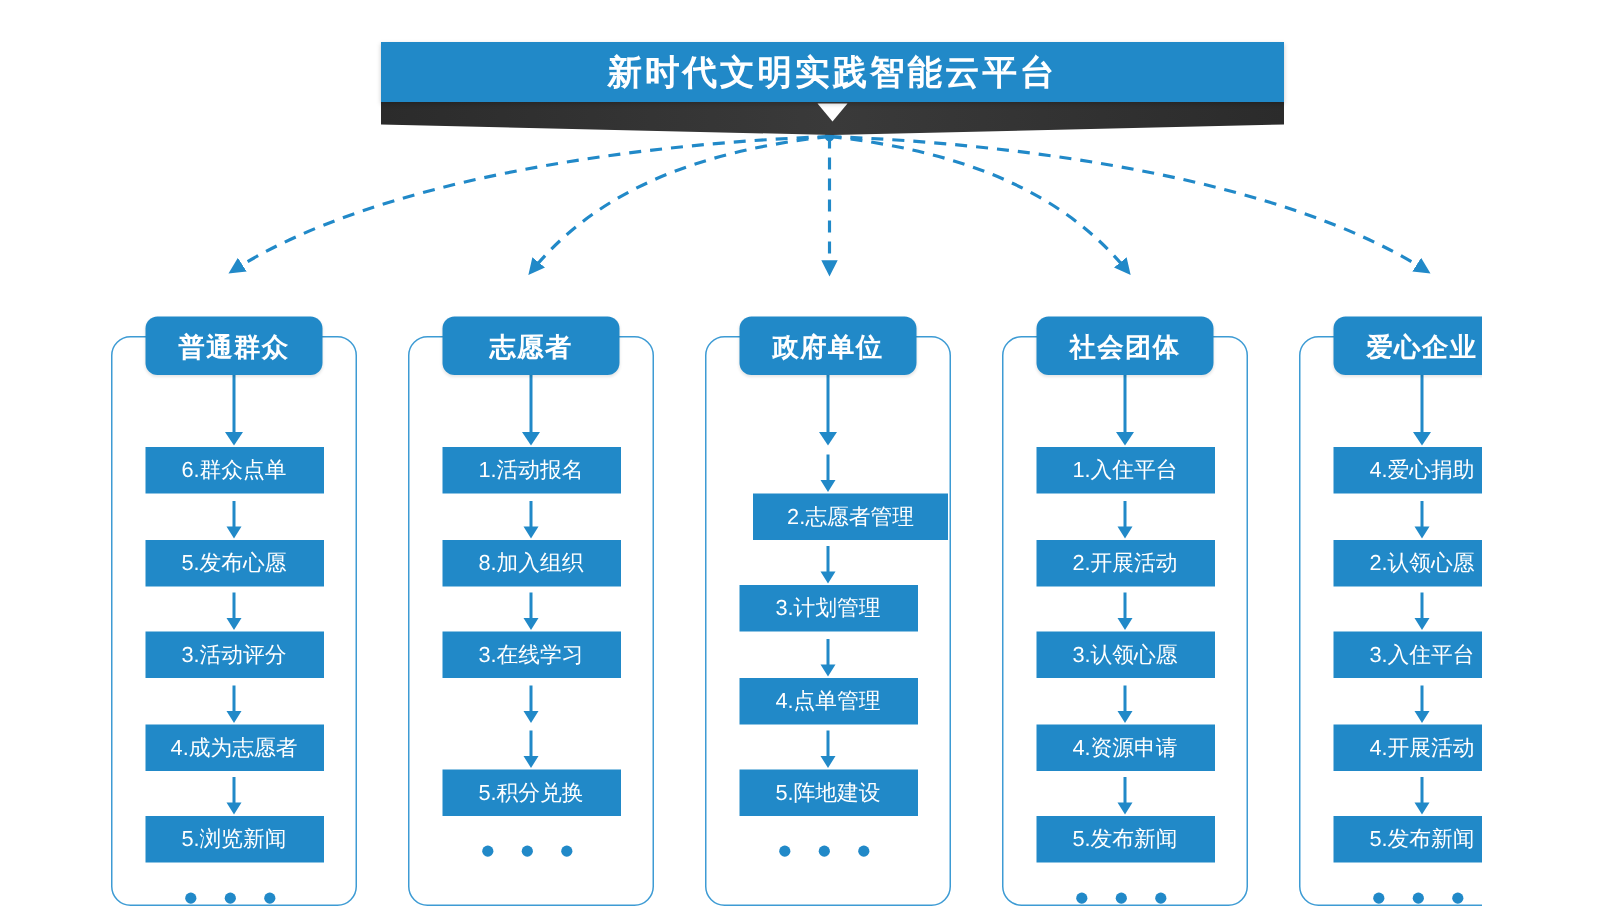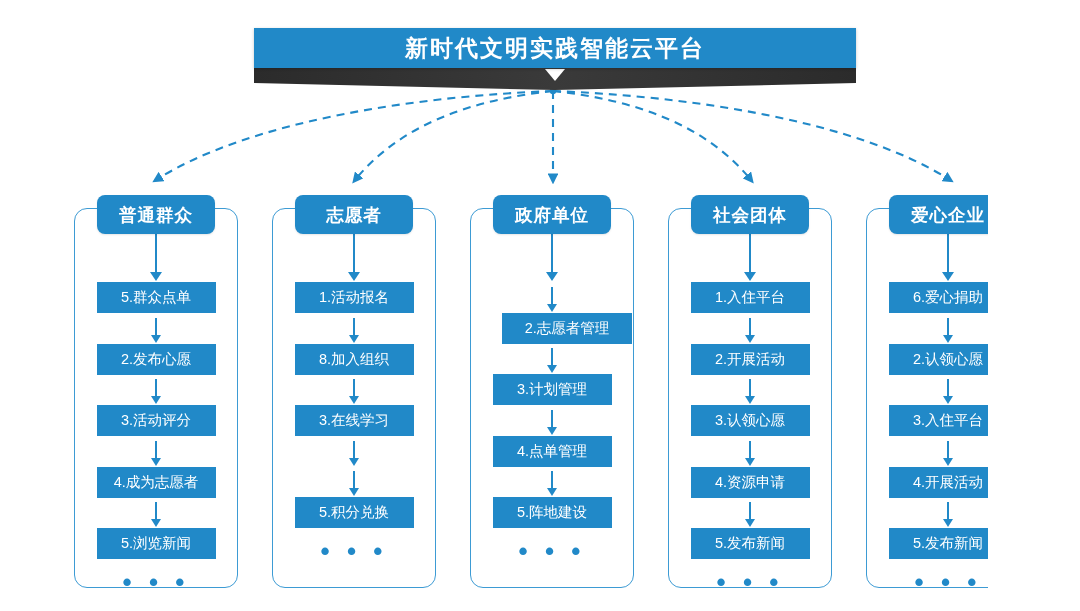--- a/index.html
+++ b/index.html
@@ -64,21 +64,21 @@
   #columns {
     position: absolute;
     left: 0;
     top: 0;
     width: 1080px;
     height: 611px;
     z-index: 3;
   }
   .column {
     position: absolute;
-    top: 208px;
+    top: 224px;
     width: 164px;
     height: 380px;
     border: 1.6px solid #3d9bd4;
     border-radius: 13px;
     box-sizing: border-box;
     background: transparent;
     padding-left: 24px;
   }
   .col-header {
     position: absolute;
@@ -225,25 +225,25 @@
   <div id="columns">
 
     <div class="column" style="left:74px">
       <div class="col-header">
         <span class="col-header-label">普通群众</span>
       </div>
       <div class="col-body">
         <div class="head-stem"></div>
         <div class="item-gap"></div>
         <div class="item-box">
-          <span class="item-label">5.群众点单</span>
-        </div>
-        <div class="arrow-down"></div>
-        <div class="item-box">
-          <span class="item-label">2.发布心愿</span>
+          <span class="item-label">6.群众点单</span>
+        </div>
+        <div class="arrow-down"></div>
+        <div class="item-box">
+          <span class="item-label">5.发布心愿</span>
         </div>
         <div class="arrow-down"></div>
         <div class="item-box">
           <span class="item-label">3.活动评分</span>
         </div>
         <div class="arrow-down"></div>
         <div class="item-box">
           <span class="item-label">4.成为志愿者</span>
         </div>
         <div class="arrow-down"></div>
@@ -339,21 +339,21 @@
     </div>
 
     <div class="column" style="left:866px">
       <div class="col-header">
         <span class="col-header-label">爱心企业</span>
       </div>
       <div class="col-body">
         <div class="head-stem"></div>
         <div class="item-gap"></div>
         <div class="item-box">
-          <span class="item-label">6.爱心捐助</span>
+          <span class="item-label">4.爱心捐助</span>
         </div>
         <div class="arrow-down"></div>
         <div class="item-box">
           <span class="item-label">2.认领心愿</span>
         </div>
         <div class="arrow-down"></div>
         <div class="item-box">
           <span class="item-label">3.入住平台</span>
         </div>
         <div class="arrow-down"></div>

